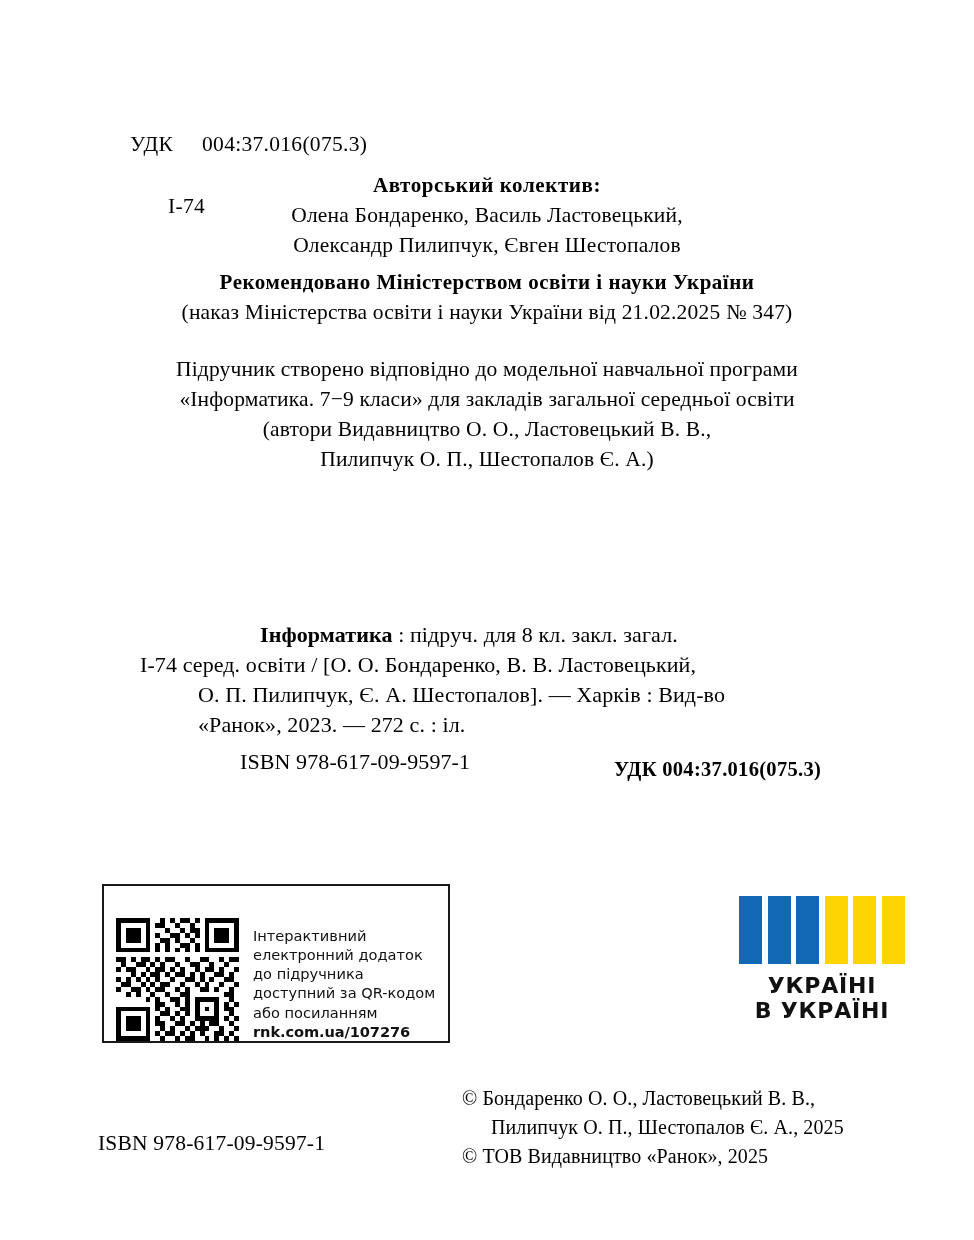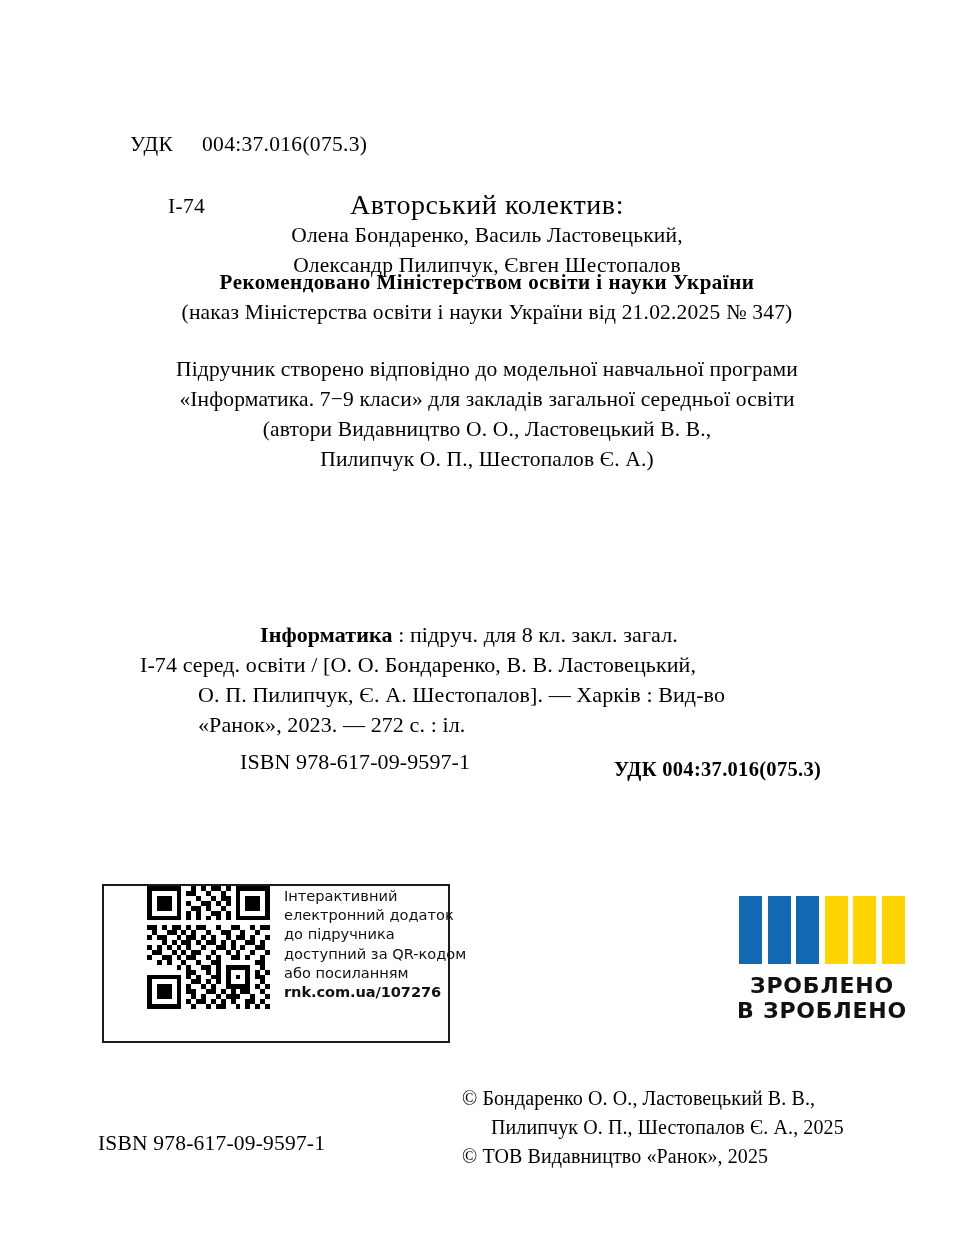--- a/index.html
+++ b/index.html
@@ -46,25 +46,24 @@
   
   .center-block {
     position: absolute;
     left: 0;
     width: 974px;
     text-align: center;
   }
 
   #authors-block { top: 170px; }
   #authors-block .heading {
-    font-weight: normal;
-    font-size: 28px;
+    font-weight: bold;
+    font-size: 21px;
     letter-spacing: 0.6px;
     line-height: 30px;
-    margin-top: 20px;
   }
   #authors-block .name-line {
     font-size: 21.5px;
     line-height: 30px;
     letter-spacing: 0.2px;
   }
 
   #ministry-block { top: 267px; }
   #ministry-block .heading {
     font-weight: bold;
@@ -119,23 +118,22 @@
   
   #qr-box {
     position: absolute;
     left: 102px;
     top: 884px;
     width: 348px;
     height: 159px;
     border: 2px solid #1a1a1a;
     box-sizing: border-box;
     display: flex;
-    align-items: flex-start;
+    align-items: flex-end;
     background: #ffffff;
-    padding-left: 31px;
   }
   #qr-code {
     width: 123px;
     height: 123px;
     margin-left: 12px;
     flex: 0 0 auto;
     display: block;
   }
   #qr-text {
     margin-left: 14px;
@@ -432,22 +430,22 @@
   <div id="made-badge">
     <div id="made-bars">
       <span class="bar" style="background: rgb(18, 104, 179);"></span>
       <span class="bar" style="background: rgb(18, 104, 179);"></span>
       <span class="bar" style="background: rgb(18, 104, 179);"></span>
       <span class="bar" style="background: rgb(255, 212, 0);"></span>
       <span class="bar" style="background: rgb(255, 212, 0);"></span>
       <span class="bar" style="background: rgb(255, 212, 0);"></span>
     </div>
     <div id="made-text">
-      <div>ЗРОБЛЕНО</div>
-      <div>В ЗРОБЛЕНО</div>
+      <div>УКРАЇНІ</div>
+      <div>В УКРАЇНІ</div>
     </div>
   </div>
 
   <div id="copyright-block">
     <div class="c-line">© Бондаренко О. О., Ластовецький В. В.,</div>
     <div class="c-line indent">Пилипчук О. П., Шестопалов Є. А., 2025</div>
     <div class="c-line">© ТОВ Видавництво «Ранок», 2025</div>
   </div>
 
   <div id="bottom-isbn">ISBN 978-617-09-9597-1</div>

